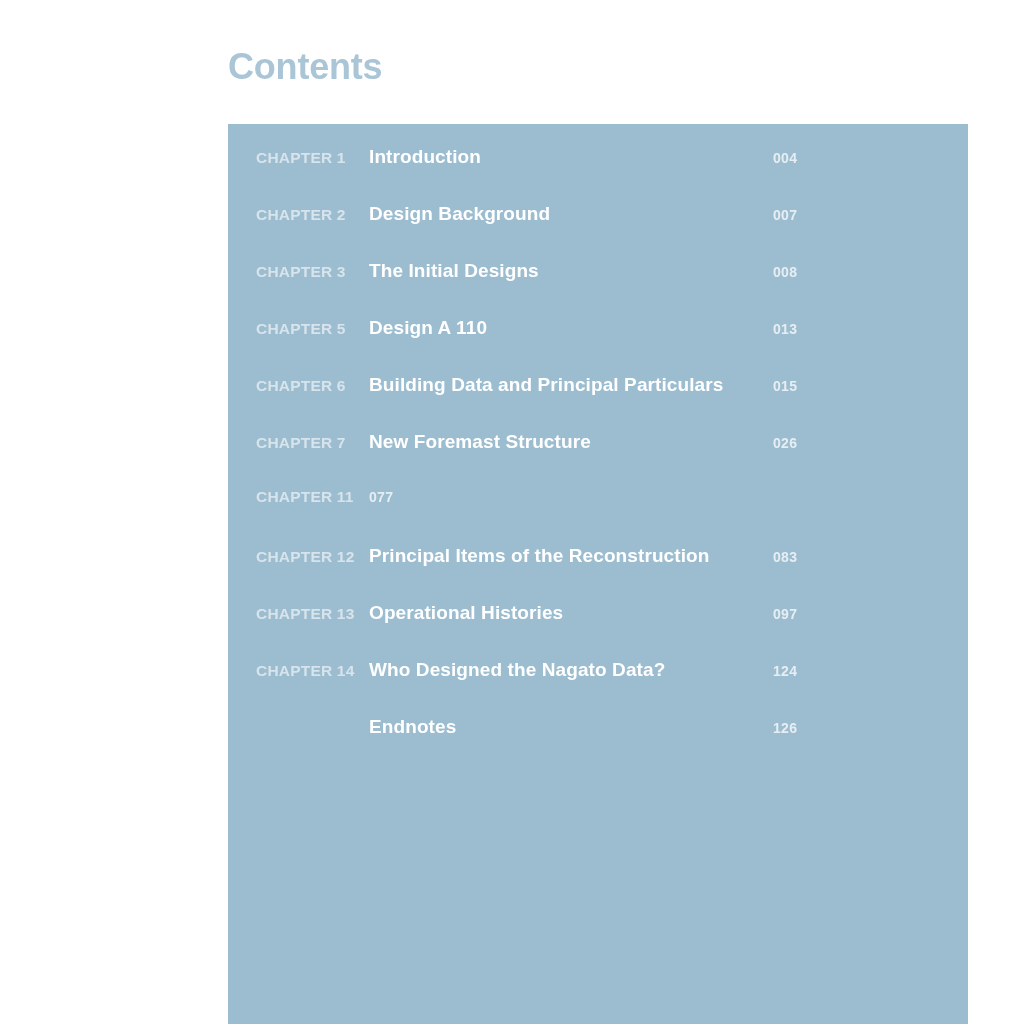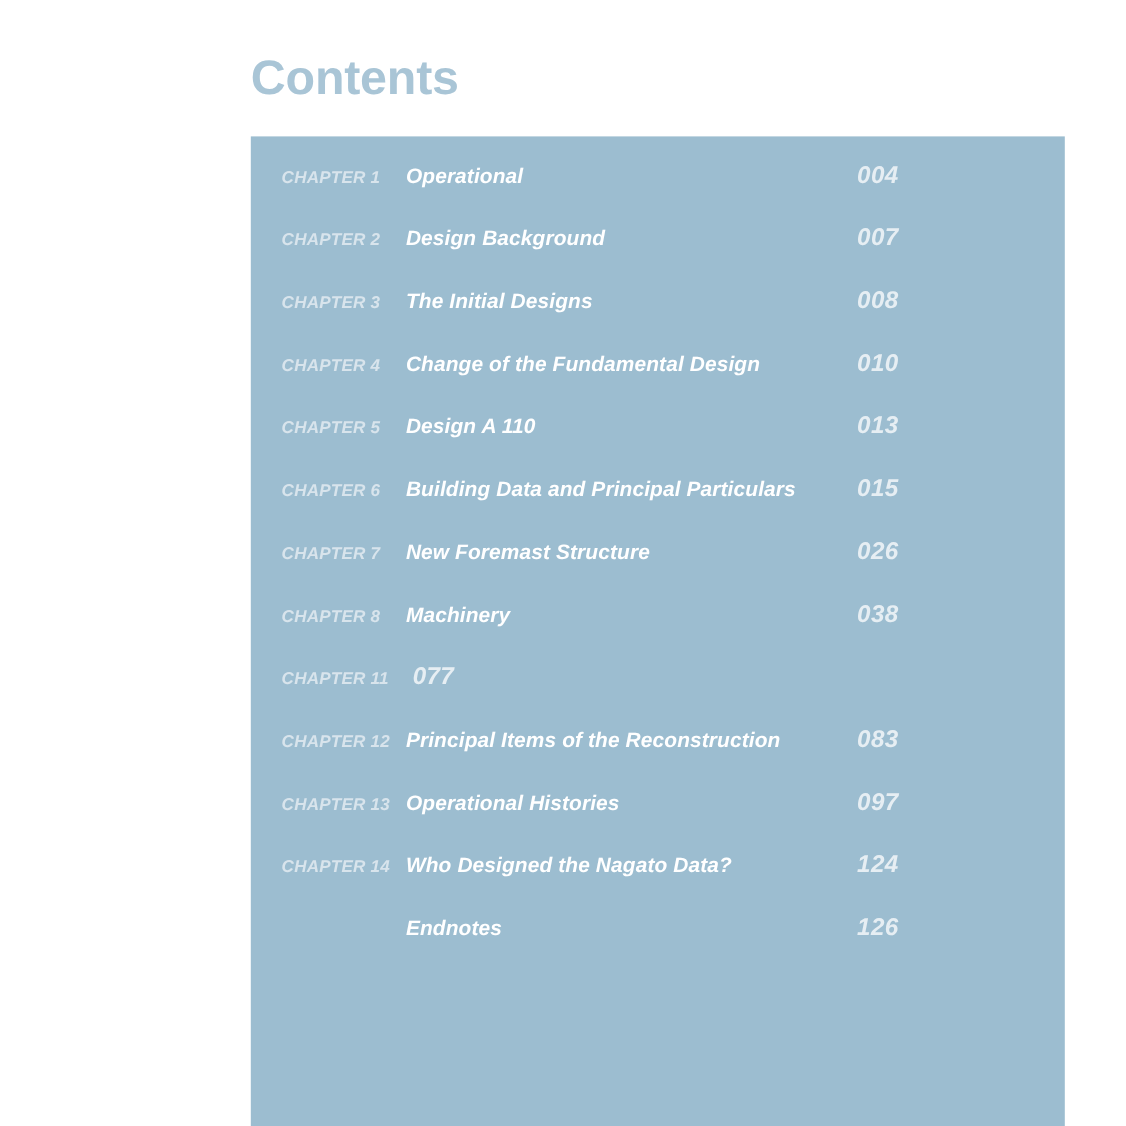--- a/index.html
+++ b/index.html
@@ -16,42 +16,41 @@
   .page {
     position: relative;
     width: 1024px;
     height: 1024px;
     background: #ffffff;
   }
   .contents-title {
     position: absolute;
     left: 228px;
     top: 46px;
-    font-size: 44px;
+    font-size: 36px;
     font-weight: bold;
     color: #a9c5d6;
     letter-spacing: -0.2px;
     font-family: "Liberation Sans", sans-serif;
   }
   .toc-panel {
     position: absolute;
     left: 228px;
     top: 124px;
     width: 740px;
     height: 900px;
     background: #9cbdd0;
     padding: 0;
     box-sizing: border-box;
   }
   .toc-list {
     position: absolute;
     left: 0;
     top: 22px;
     width: 623px;
-    font-style: italic;
   }
   .toc-row {
     display: flex;
     align-items: baseline;
     height: 57px;
     padding-left: 28px;
     padding-right: 28px;
     box-sizing: border-box;
   }
   .chapter-label {
@@ -66,84 +65,74 @@
   .chapter-title {
     flex: 1 1 auto;
     font-size: 19px;
     font-weight: bold;
     color: #ffffff;
     letter-spacing: 0.1px;
     white-space: nowrap;
   }
   .chapter-page {
     flex: 0 0 50px;
-    text-align: center;
-    font-size: 22px;
+    text-align: left;
+    font-size: 14px;
     font-weight: bold;
     color: #e6eef3;
     letter-spacing: 0.3px;
   }
 </style>
 </head>
 <body>
 
 <div class="page">
 
   <div class="contents-title">Contents</div>
 
   <div class="toc-panel">
     <div class="toc-list">
 
       <div class="toc-row">
         <span class="chapter-label">CHAPTER 1</span>
-        <span class="chapter-title">Operational</span>
+        <span class="chapter-title">Introduction</span>
         <span class="chapter-page">004</span>
       </div>
 
       <div class="toc-row">
         <span class="chapter-label">CHAPTER 2</span>
         <span class="chapter-title">Design Background</span>
         <span class="chapter-page">007</span>
       </div>
 
       <div class="toc-row">
         <span class="chapter-label">CHAPTER 3</span>
         <span class="chapter-title">The Initial Designs</span>
         <span class="chapter-page">008</span>
       </div>
 
-      <div class="toc-row">
-        <span class="chapter-label">CHAPTER 4</span>
-        <span class="chapter-title">Change of the Fundamental Design</span>
-        <span class="chapter-page">010</span>
-      </div>
 
       <div class="toc-row">
         <span class="chapter-label">CHAPTER 5</span>
         <span class="chapter-title">Design A 110</span>
         <span class="chapter-page">013</span>
       </div>
 
       <div class="toc-row">
         <span class="chapter-label">CHAPTER 6</span>
         <span class="chapter-title">Building Data and Principal Particulars</span>
         <span class="chapter-page">015</span>
       </div>
 
       <div class="toc-row">
         <span class="chapter-label">CHAPTER 7</span>
         <span class="chapter-title">New Foremast Structure</span>
         <span class="chapter-page">026</span>
       </div>
 
-      <div class="toc-row">
-        <span class="chapter-label">CHAPTER 8</span>
-        <span class="chapter-title">Machinery</span>
-        <span class="chapter-page">038</span>
-      </div>
 
 
 
       <div class="toc-row">
         <span class="chapter-label">CHAPTER 11</span>
         <span class="chapter-page">077</span>
       </div>
 
       <div class="toc-row">
         <span class="chapter-label">CHAPTER 12</span>

